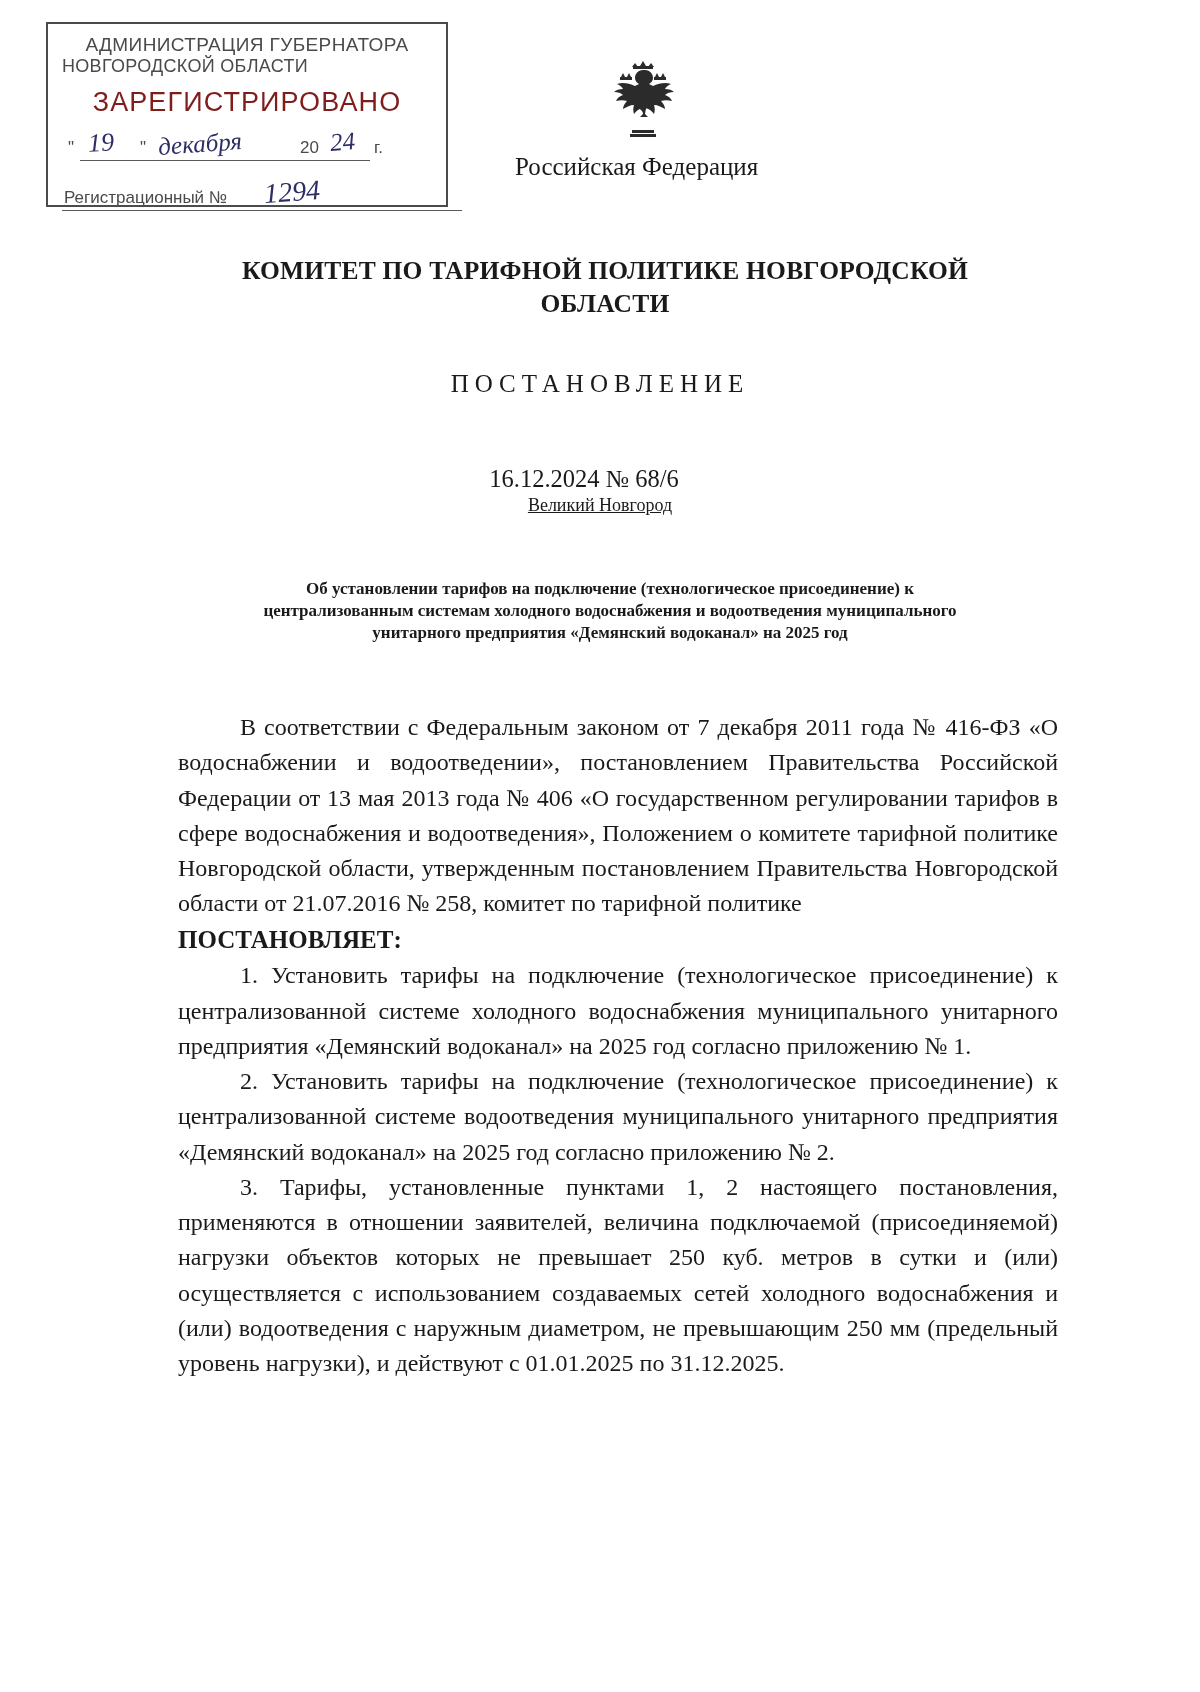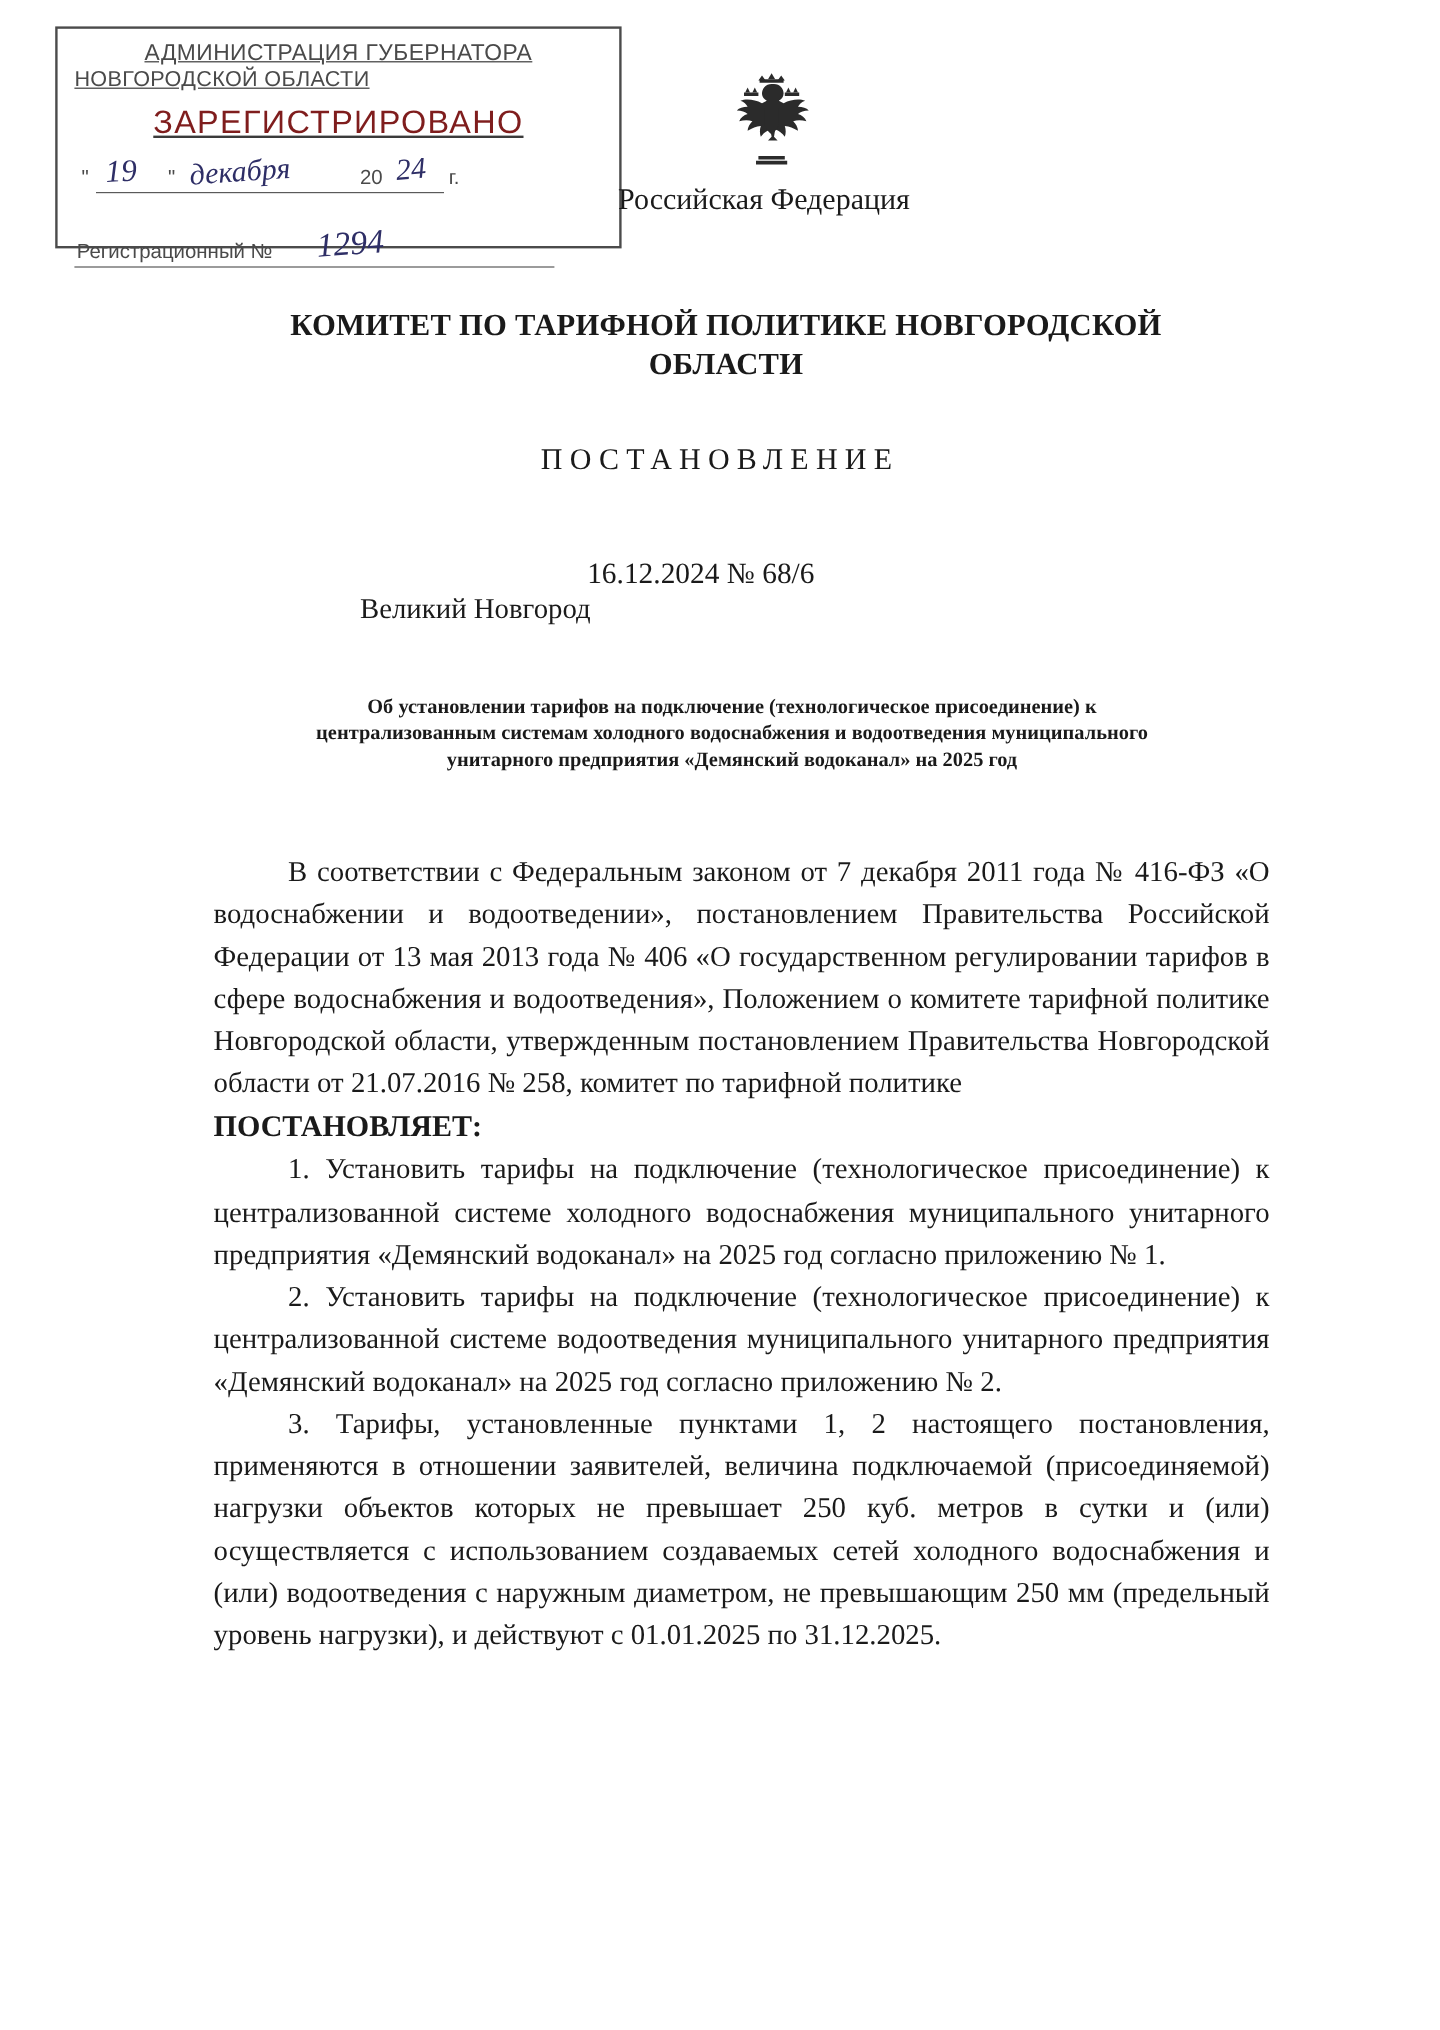--- a/index.html
+++ b/index.html
@@ -15,28 +15,27 @@
     font-family: "Liberation Serif", serif;
     color: #1a1a1a;
     overflow: hidden;
   }
 
   
   .stamp {
     position: absolute;
     left: 46px;
     top: 22px;
-    width: 472px;
+    width: 402px;
     height: 185px;
     border: 2px solid #4b4b4b;
     box-sizing: border-box;
     padding: 10px 14px 0 14px;
     color: #3b3b3b;
     font-family: "Liberation Sans", sans-serif;
-    text-decoration: underline;
   }
   .stamp-line1 {
     text-align: center;
     font-size: 19px;
     letter-spacing: 0.4px;
     line-height: 1.15;
     color: #4a4a4a;
   }
   .stamp-line2 {
     font-size: 18px;
@@ -79,21 +78,21 @@
     font-style: italic; font-size: 25px; color: #2e2e66;
     transform: rotate(-5deg);
   }
   .stamp-date-row .gsuffix { position: absolute; left: 312px; top: 8px; font-size: 17px; }
   .stamp-date-row .rule {
     position: absolute; left: 18px; top: 30px; width: 290px;
     border-bottom: 1.5px solid #5a5a5a;
   }
   .stamp-num-row {
     position: relative;
-    margin-top: 28px;
+    margin-top: 16px;
     height: 36px;
     font-size: 17px;
     color: #4a4a4a;
   }
   .stamp-num-row .lbl { position: absolute; left: 2px; top: 8px; }
   .stamp-num-row .num {
     position: absolute; left: 202px; top: -4px;
     font-family: "Liberation Serif", serif;
     font-style: italic; font-size: 28px; color: #2e2e66;
     transform: rotate(-4deg);
@@ -151,21 +150,23 @@
     width: 600px;
     text-align: center;
     font-size: 24.5px;
     line-height: 1.35;
   }
   .doc-city {
     position: absolute;
     left: 300px;
     top: 495px;
     width: 600px;
-    font-size: 24px;
+    text-align: center;
+    font-size: 18px;
+    text-decoration: underline;
   }
 
   .subject {
     position: absolute;
     left: 250px;
     top: 578px;
     width: 720px;
     text-align: center;
     font-size: 17px;
     font-weight: bold;

